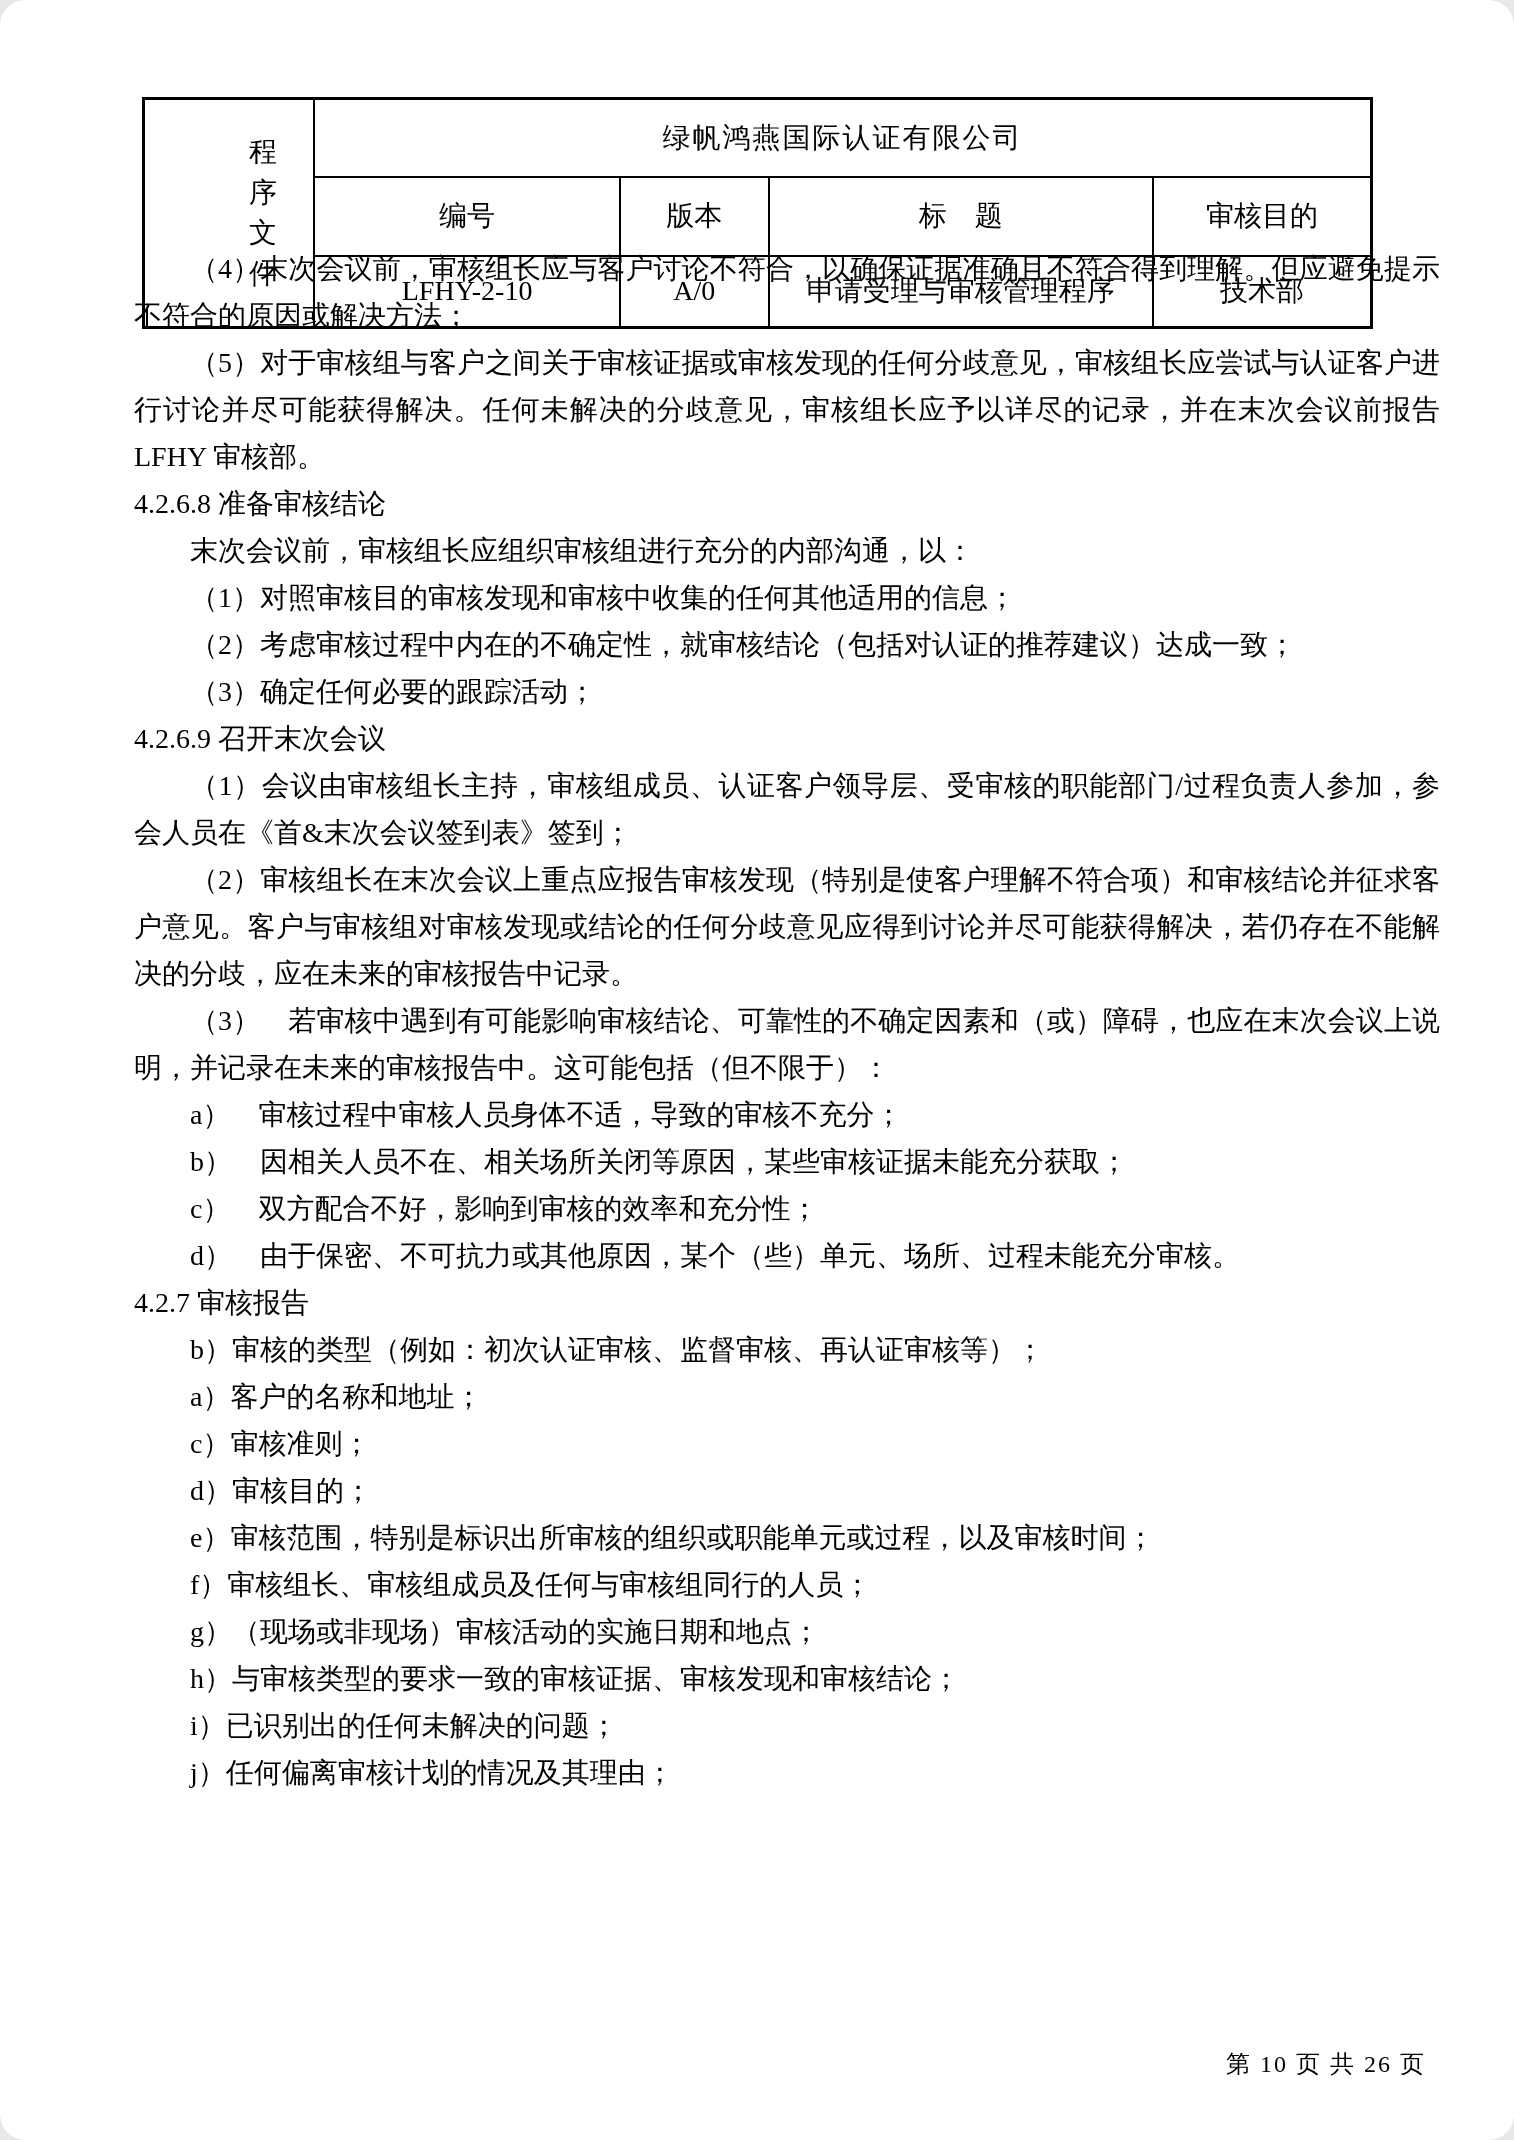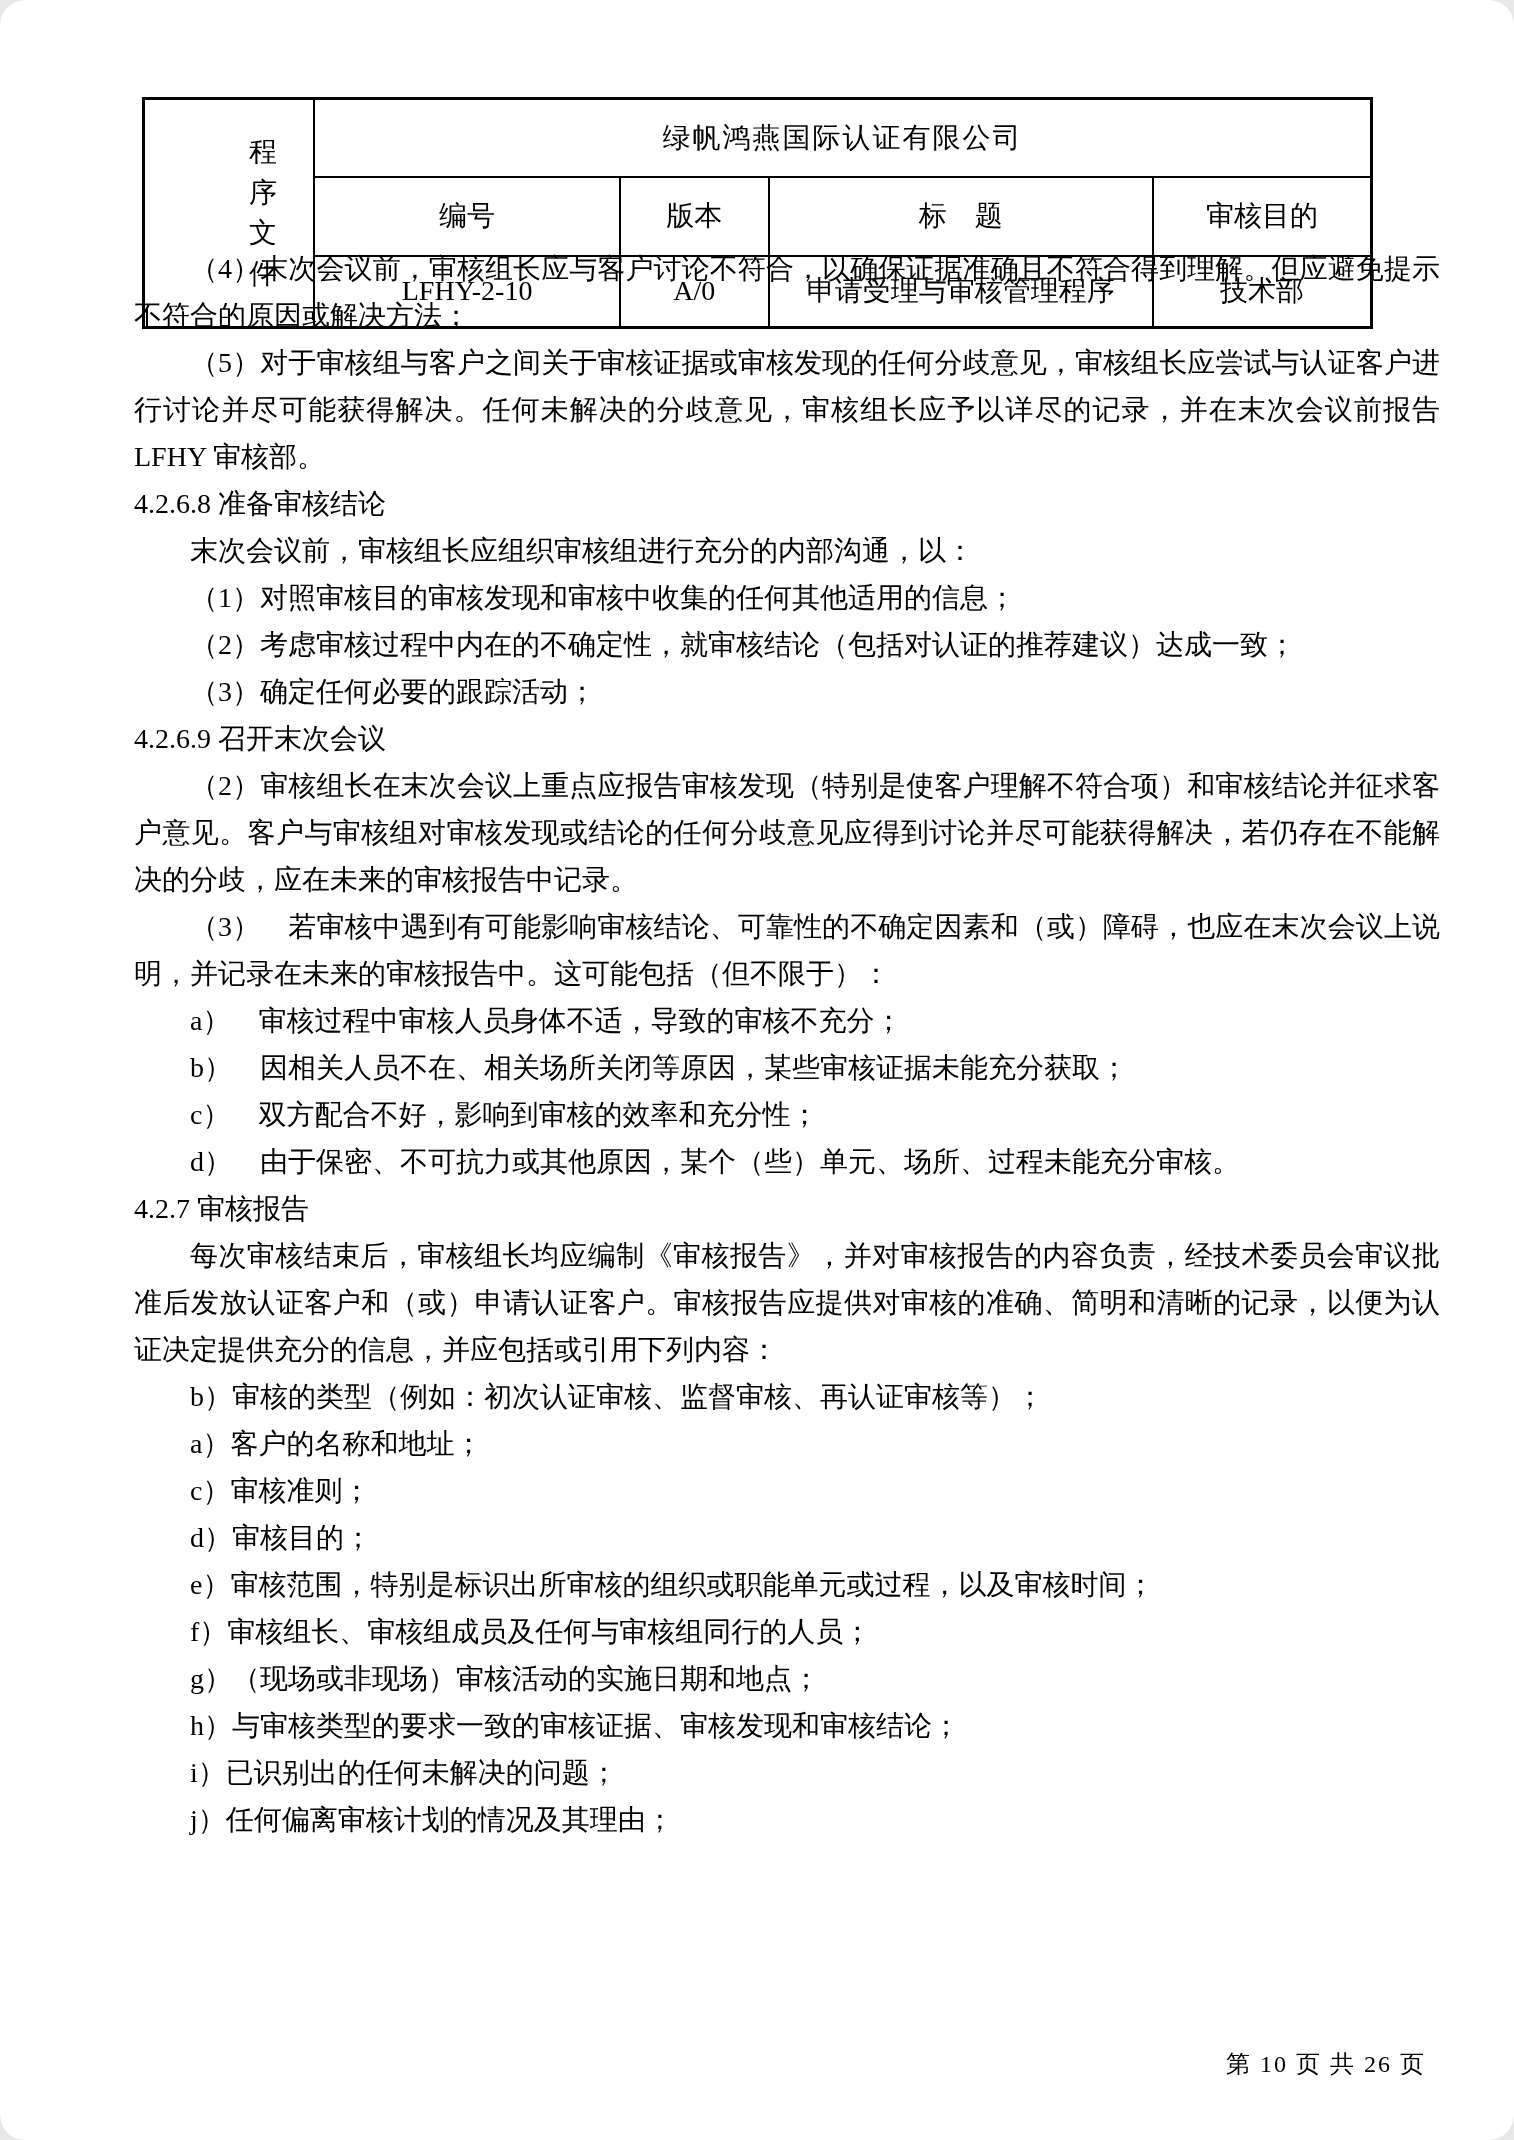--- a/index.html
+++ b/index.html
@@ -104,28 +104,28 @@
 
   <div class="doc-body">
     <p class="para">（4）末次会议前，审核组长应与客户讨论不符合，以确保证据准确且不符合得到理解。但应避免提示不符合的原因或解决方法；</p>
     <p class="para">（5）对于审核组与客户之间关于审核证据或审核发现的任何分歧意见，审核组长应尝试与认证客户进行讨论并尽可能获得解决。任何未解决的分歧意见，审核组长应予以详尽的记录，并在末次会议前报告 LFHY 审核部。</p>
     <p class="heading">4.2.6.8 准备审核结论</p>
     <p class="para">末次会议前，审核组长应组织审核组进行充分的内部沟通，以：</p>
     <p class="para">（1）对照审核目的审核发现和审核中收集的任何其他适用的信息；</p>
     <p class="para">（2）考虑审核过程中内在的不确定性，就审核结论（包括对认证的推荐建议）达成一致；</p>
     <p class="para">（3）确定任何必要的跟踪活动；</p>
     <p class="heading">4.2.6.9 召开末次会议</p>
+    <p class="para">（1）会议由审核组长主持，审核组成员、认证客户领导层、受审核的职能部门/过程负责人参加，参会人员在《首&amp;末次会议签到表》签到；</p>
     <p class="para">（2）审核组长在末次会议上重点应报告审核发现（特别是使客户理解不符合项）和审核结论并征求客户意见。客户与审核组对审核发现或结论的任何分歧意见应得到讨论并尽可能获得解决，若仍存在不能解决的分歧，应在未来的审核报告中记录。</p>
     <p class="para">（3）　若审核中遇到有可能影响审核结论、可靠性的不确定因素和（或）障碍，也应在末次会议上说明，并记录在未来的审核报告中。这可能包括（但不限于）：</p>
     <p class="list">a）　审核过程中审核人员身体不适，导致的审核不充分；</p>
     <p class="list">b）　因相关人员不在、相关场所关闭等原因，某些审核证据未能充分获取；</p>
     <p class="list">c）　双方配合不好，影响到审核的效率和充分性；</p>
     <p class="list">d）　由于保密、不可抗力或其他原因，某个（些）单元、场所、过程未能充分审核。</p>
     <p class="heading">4.2.7 审核报告</p>
-    <p class="para">每次审核结束后，审核组长均应编制《审核报告》，并对审核报告的内容负责，经技术委员会审议批准后发放认证客户和（或）申请认证客户。审核报告应提供对审核的准确、简明和清晰的记录，以便为认证决定提供充分的信息，并应包括或引用下列内容：</p>
     <p class="list">b）审核的类型（例如：初次认证审核、监督审核、再认证审核等）；</p>
     <p class="list">a）客户的名称和地址；</p>
     <p class="list">c）审核准则；</p>
     <p class="list">d）审核目的；</p>
     <p class="list">e）审核范围，特别是标识出所审核的组织或职能单元或过程，以及审核时间；</p>
     <p class="list">f）审核组长、审核组成员及任何与审核组同行的人员；</p>
     <p class="list">g）（现场或非现场）审核活动的实施日期和地点；</p>
     <p class="list">h）与审核类型的要求一致的审核证据、审核发现和审核结论；</p>
     <p class="list">i）已识别出的任何未解决的问题；</p>
     <p class="list">j）任何偏离审核计划的情况及其理由；</p>

